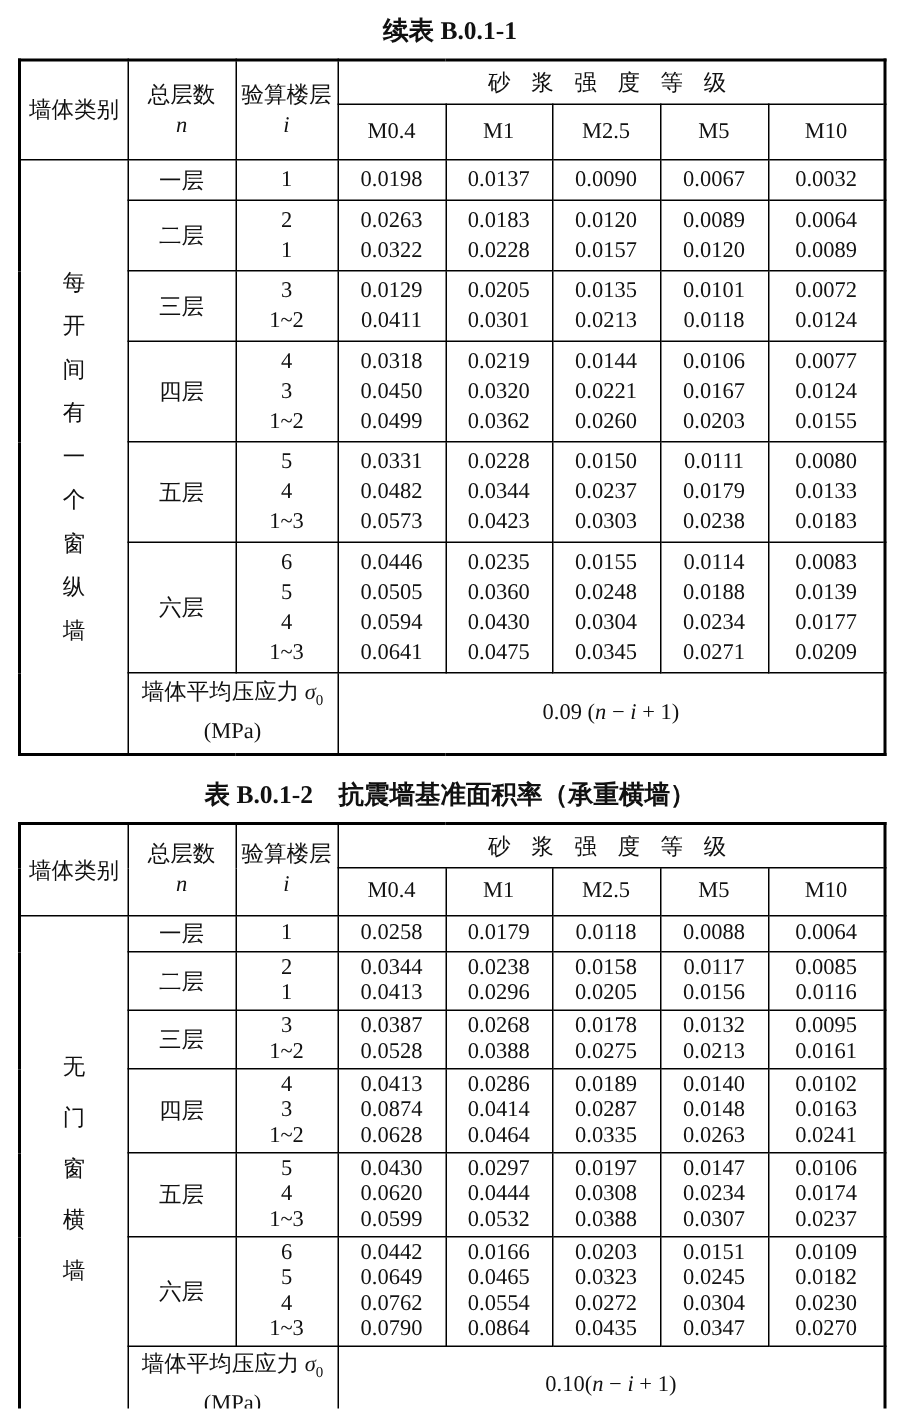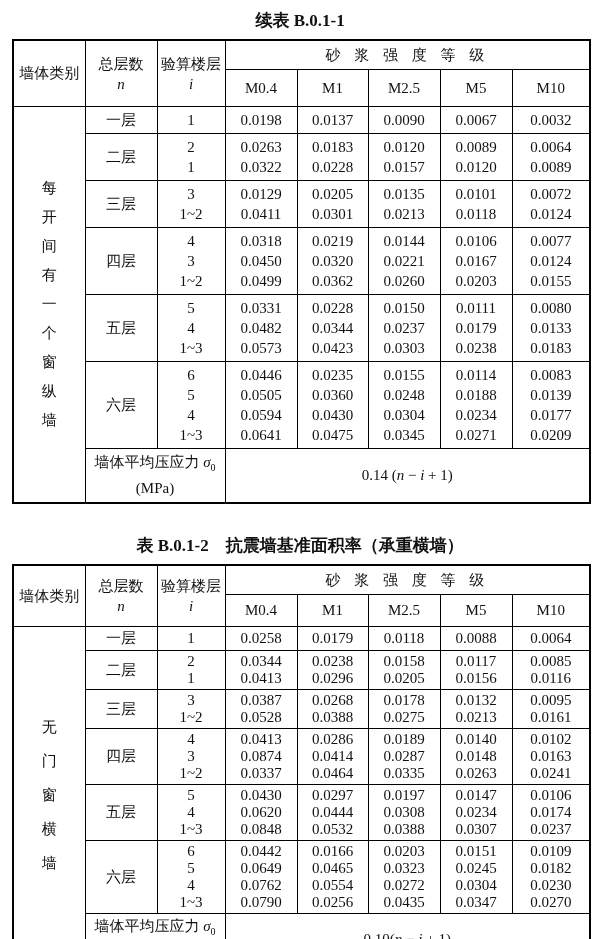--- a/index.html
+++ b/index.html
@@ -12,21 +12,21 @@
   }
   .page { padding-top: 10px; }
   .doc-title {
     text-align: center;
     font-weight: bold;
     font-size: 17px;
     line-height: 22px;
     white-space: pre;
     margin-bottom: 7px;
   }
-  .title-2 { margin-top: 31px; }
+  .title-2 { margin-top: 15px; }
   table.data-table {
     border-collapse: collapse;
     table-layout: fixed;
     width: 577px;
     margin-left: 12px;
     border: 2px solid #000;
   }
   .data-table th, .data-table td {
     border: 1px solid #000;
     text-align: center;
@@ -288,21 +288,21 @@
             <div class="line">0.0139</div>
             <div class="line">0.0177</div>
             <div class="line">0.0209</div>
           </td>
         </tr>
         <tr>
           <td class="footer-label" colspan="2">
             <div>墙体平均压应力 <i>σ</i><sub>0</sub></div>
             <div>(MPa)</div>
           </td>
-          <td class="footer-formula" colspan="5"><span>0.14 (</span><i>n</i><span> − </span><i>i</i><span> + 1)</span></td>
+          <td class="footer-formula" colspan="5"><span>0.09 (</span><i>n</i><span> − </span><i>i</i><span> + 1)</span></td>
         </tr>
       </tbody>
   </table>
 
   <div class="doc-title title-2">表 B.0.1-2　抗震墙基准面积率（承重横墙）</div>
 
   <table class="data-table t2">
     <colgroup>
       <col style="width:72px">
         <col style="width:72px">
@@ -422,21 +422,21 @@
         <tr>
           <td class="storey-cell">四层</td>
           <td>
             <div class="line">4</div>
             <div class="line">3</div>
             <div class="line">1~2</div>
           </td>
           <td>
             <div class="line">0.0413</div>
             <div class="line">0.0874</div>
-            <div class="line">0.0337</div>
+            <div class="line">0.0628</div>
           </td>
           <td>
             <div class="line">0.0286</div>
             <div class="line">0.0414</div>
             <div class="line">0.0464</div>
           </td>
           <td>
             <div class="line">0.0189</div>
             <div class="line">0.0287</div>
             <div class="line">0.0335</div>
@@ -455,21 +455,21 @@
         <tr>
           <td class="storey-cell">五层</td>
           <td>
             <div class="line">5</div>
             <div class="line">4</div>
             <div class="line">1~3</div>
           </td>
           <td>
             <div class="line">0.0430</div>
             <div class="line">0.0620</div>
-            <div class="line">0.0848</div>
+            <div class="line">0.0599</div>
           </td>
           <td>
             <div class="line">0.0297</div>
             <div class="line">0.0444</div>
             <div class="line">0.0532</div>
           </td>
           <td>
             <div class="line">0.0197</div>
             <div class="line">0.0308</div>
             <div class="line">0.0388</div>
@@ -496,21 +496,21 @@
           <td>
             <div class="line">0.0442</div>
             <div class="line">0.0649</div>
             <div class="line">0.0762</div>
             <div class="line">0.0790</div>
           </td>
           <td>
             <div class="line">0.0166</div>
             <div class="line">0.0465</div>
             <div class="line">0.0554</div>
-            <div class="line">0.0256</div>
+            <div class="line">0.0864</div>
           </td>
           <td>
             <div class="line">0.0203</div>
             <div class="line">0.0323</div>
             <div class="line">0.0272</div>
             <div class="line">0.0435</div>
           </td>
           <td>
             <div class="line">0.0151</div>
             <div class="line">0.0245</div>

